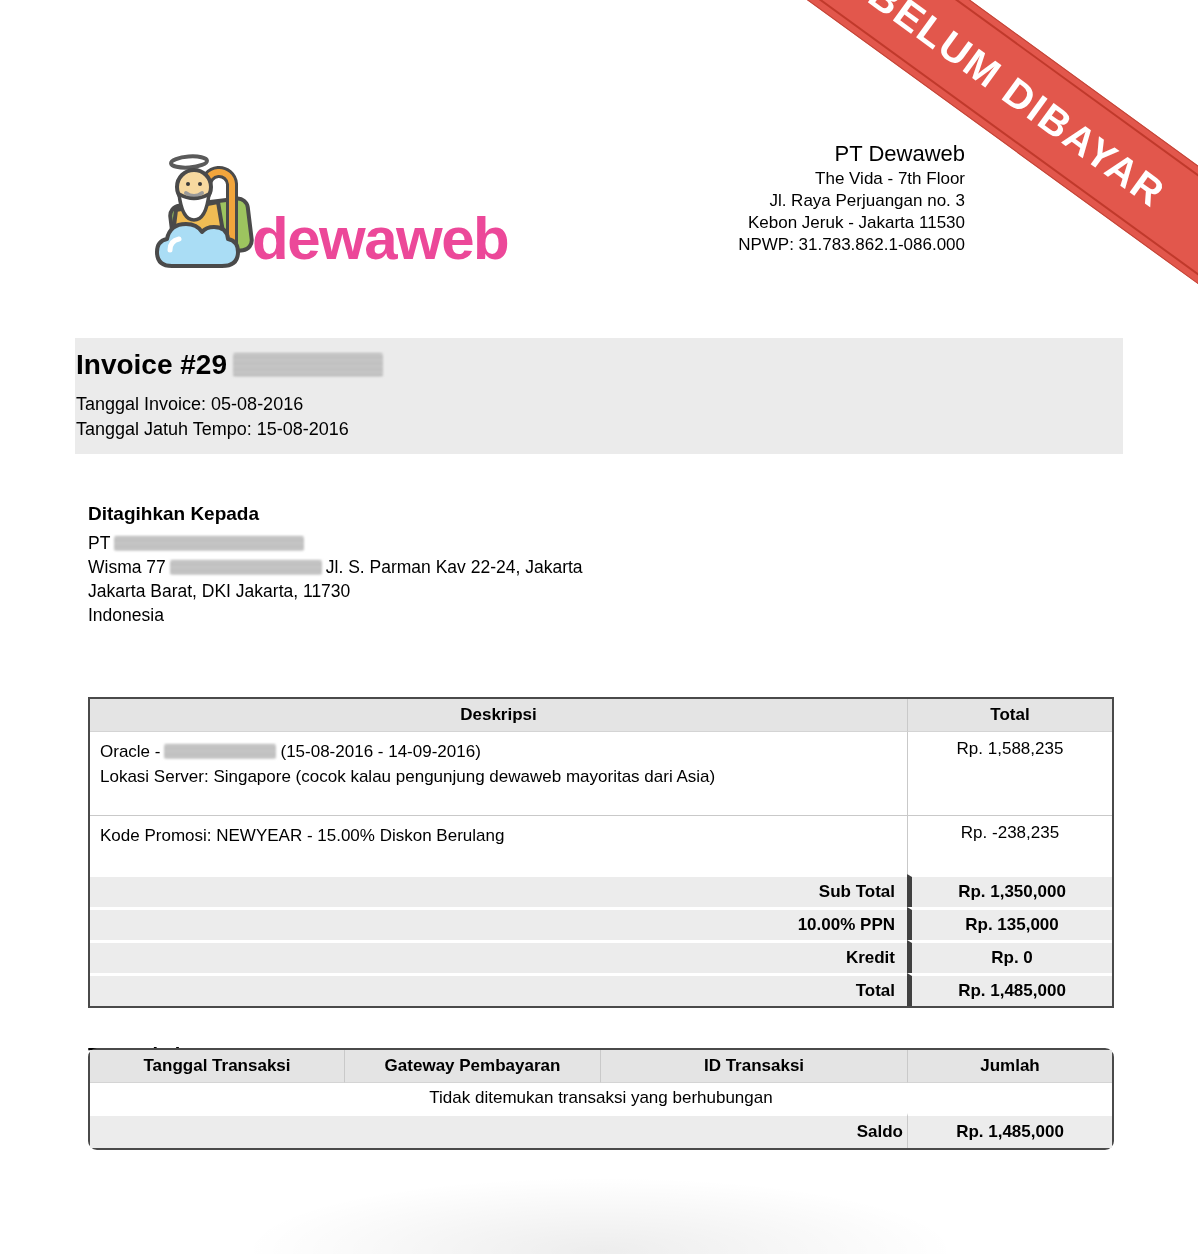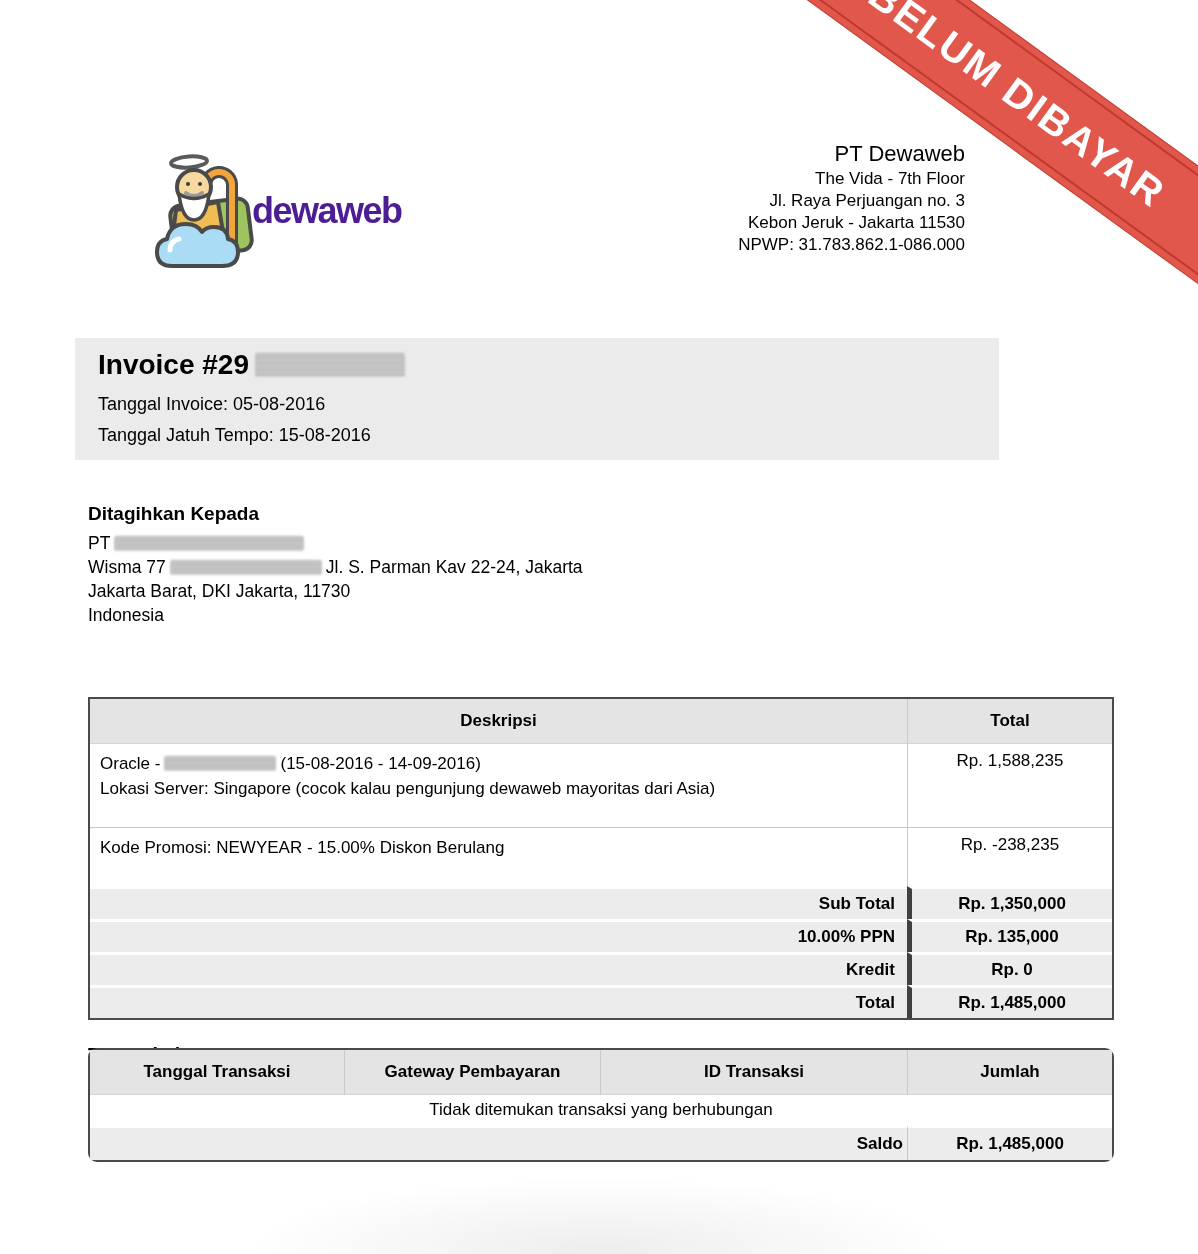--- a/index.html
+++ b/index.html
@@ -22,36 +22,36 @@
     display:flex; align-items:center; justify-content:center;
   }
   .ribbon-text {
     font-size:40px; font-weight:bold; color:#fff; letter-spacing:2px;
     white-space:nowrap; transform:translateX(-28px);
   }
 
   
   .logo-svg { position:absolute; left:148px; top:150px; }
   .wordmark {
-    position:absolute; left:252px; top:190px;
-    font-size:36px; font-weight:bold; color:#4c1d95; letter-spacing:-1.5px;
+    position:absolute; left:252px; top:204px;
+    font-size:60px; font-weight:bold; color:#ec4899; letter-spacing:-1.5px;
   }
 
   
   .company { position:absolute; right:233px; top:140px; text-align:right; }
   .company-name { font-size:22px; line-height:28px; }
   .company-line { font-size:17px; line-height:22px; }
 
   
   .invoice-box {
-    position:absolute; left:75px; top:338px; width:924px;
-    background:#ebebeb; padding:10px 13px 14px 23px;
+    position:absolute; left:75px; top:338px; width:1048px;
+    background:#ebebeb; padding:10px 13px 14px 1px;
   }
   .invoice-title { font-size:28px; font-weight:bold; line-height:34px; margin-bottom:12px; }
-  .invoice-line { font-size:18px; line-height:21px; margin-top:10px; }
+  .invoice-line { font-size:18px; line-height:21px; margin-top:4px; }
 
   
   .redact {
     display:inline-block; border-radius:2px;
     background:repeating-linear-gradient(180deg,#9f9f9f 0px,#dcdcdc 2px,#aaaaaa 4px,#e8e8e8 6px);
     filter:blur(1.3px);
   }
   .redact-title { width:150px; height:24px; vertical-align:-3px; margin-left:6px; }
   .redact-sm { width:190px; height:15px; vertical-align:-2px; margin-left:4px; }
   .redact-attn { width:178px; }
@@ -64,21 +64,21 @@
   .billto-line { line-height:24px; }
 
   
   table.grid {
     position:absolute; left:88px; width:1022px;
     border-collapse:separate; border-spacing:0;
     border:2px solid #4a4a4a; table-layout:fixed; font-size:17px;
   }
   table.grid th {
     background:#e4e4e4; font-weight:bold; text-align:center;
-    padding:12px 4px; border-bottom:1px solid #d4d4d4;
+    padding:6px 4px; border-bottom:1px solid #d4d4d4;
   }
   .items-table { top:697px; }
   .items-table th.col-total { border-left:1px solid #c9c9c9; }
   .items-table td.desc { background:#fff; vertical-align:top; padding:7px 10px 26px 10px; line-height:25px; }
   .items-table td.amount { background:#fff; border-left:1px solid #c9c9c9; text-align:center; vertical-align:top; padding:7px 4px; }
   .items-table tr.item2 td { border-top:1px solid #c9c9c9; }
   .items-table tr.summary td { background:#ececec; border-top:3px solid #fff; font-weight:bold; padding:5px 4px; }
   .items-table tr.summary td.slabel { text-align:right; padding-right:12px; }
   .items-table tr.summary td.svalue { border-left:5px solid #404040; text-align:center; }
 

